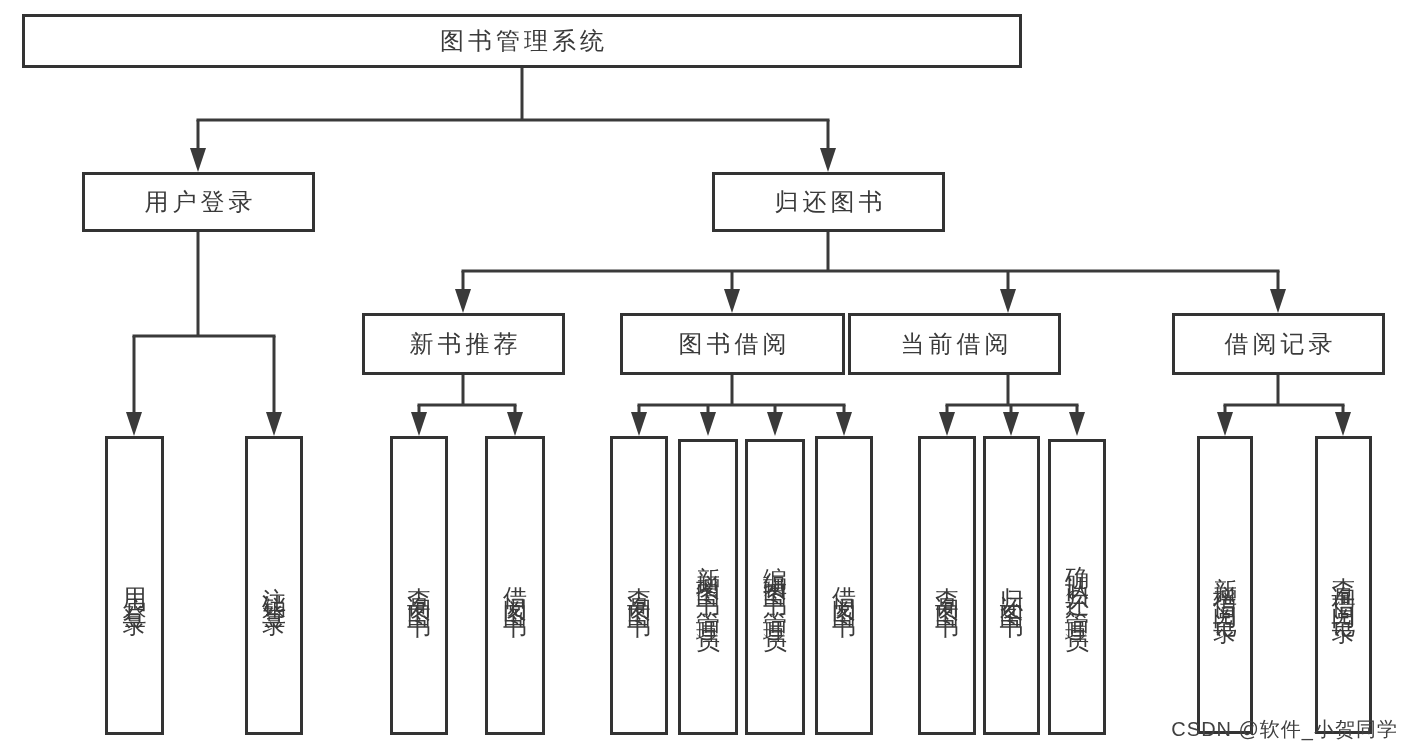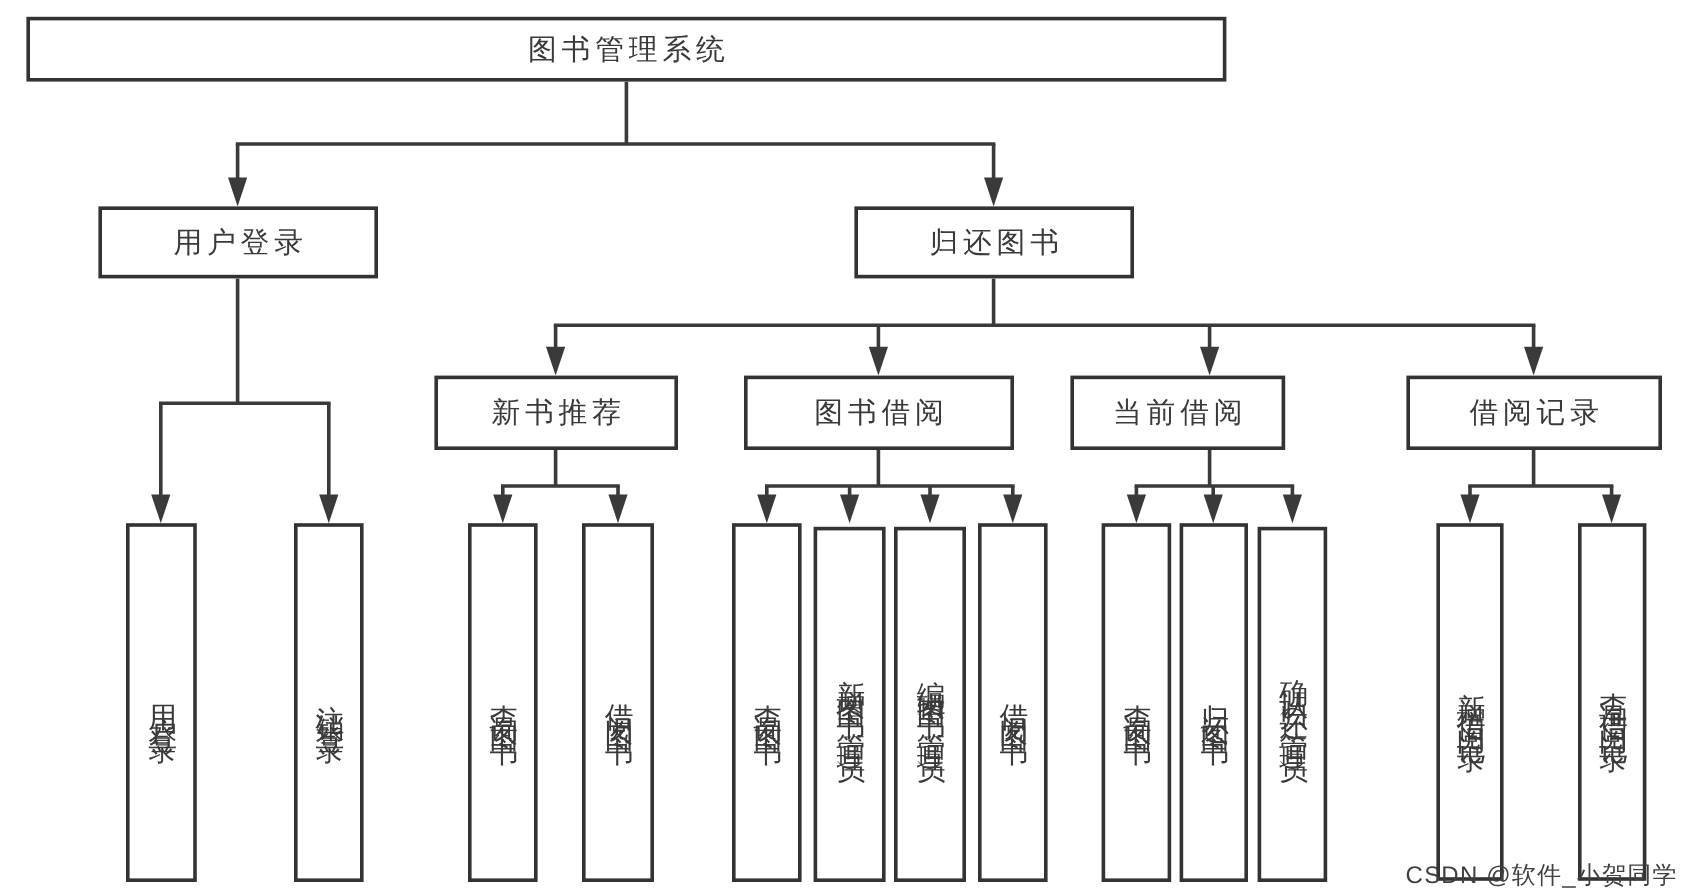--- a/index.html
+++ b/index.html
@@ -108,21 +108,21 @@
   <div class="node h" style="left:712px;top:172px;width:233px;height:60px">
     <span>归还图书</span>
   </div>
 
   <div class="node h" style="left:362px;top:313px;width:203px;height:62px">
     <span>新书推荐</span>
   </div>
   <div class="node h" style="left:620px;top:313px;width:225px;height:62px">
     <span>图书借阅</span>
   </div>
-  <div class="node h" style="left:892px;top:313px;width:179px;height:62px">
+  <div class="node h" style="left:848px;top:313px;width:213px;height:62px">
     <span>当前借阅</span>
   </div>
   <div class="node h" style="left:1172px;top:313px;width:213px;height:62px">
     <span>借阅记录</span>
   </div>
 
   <div class="node v" style="left:105px;top:436px;width:59px;height:299px">
     <span>用户登录</span>
   </div>
   <div class="node v" style="left:245px;top:436px;width:58px;height:299px">

